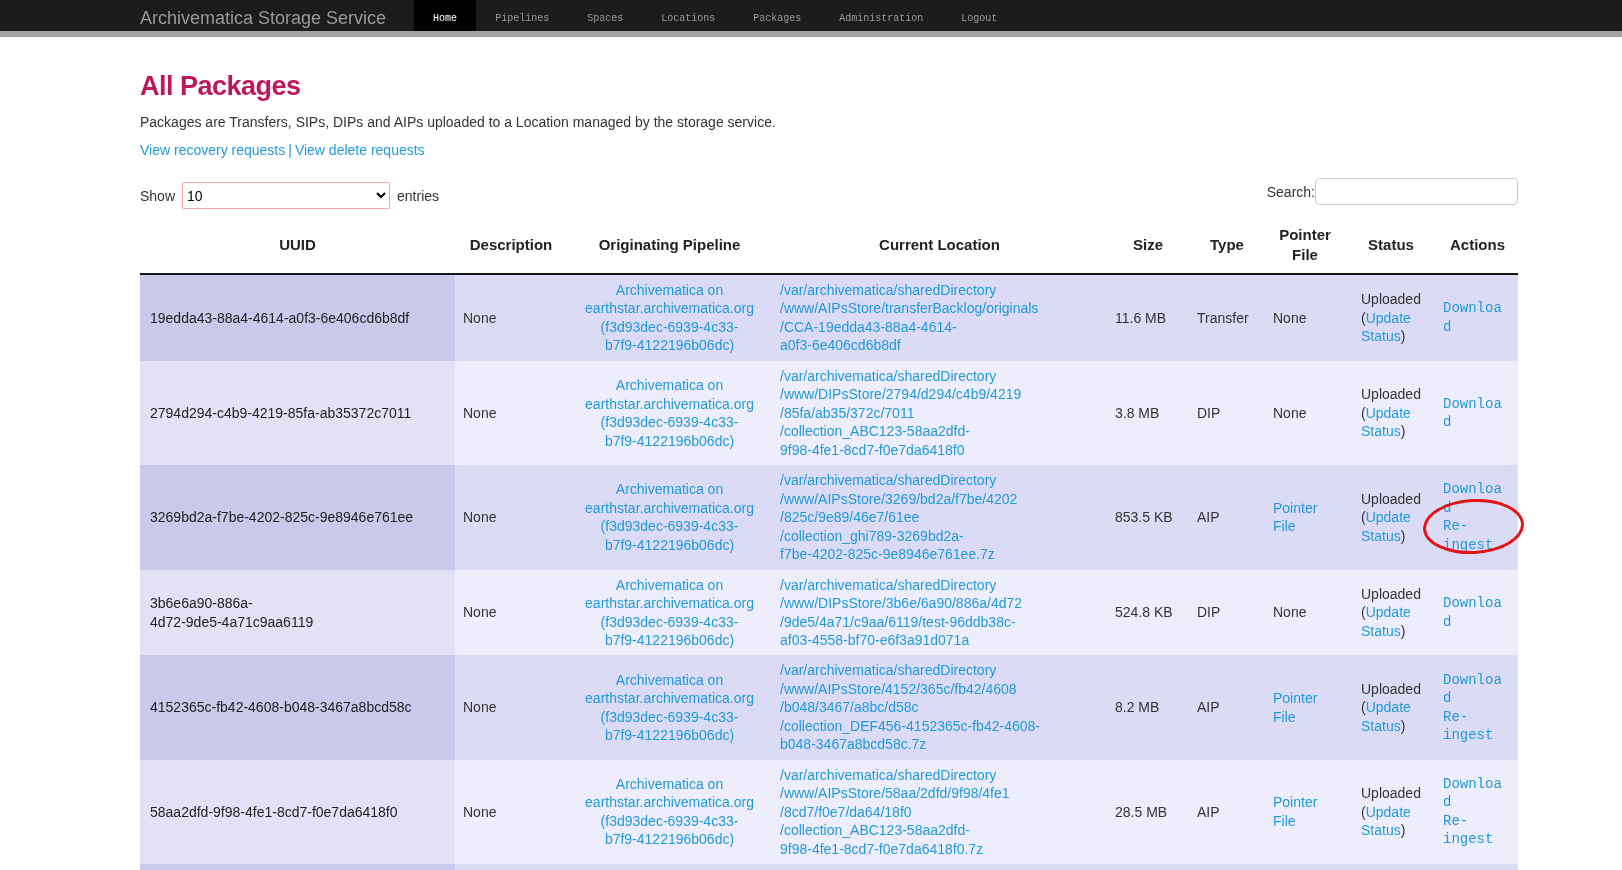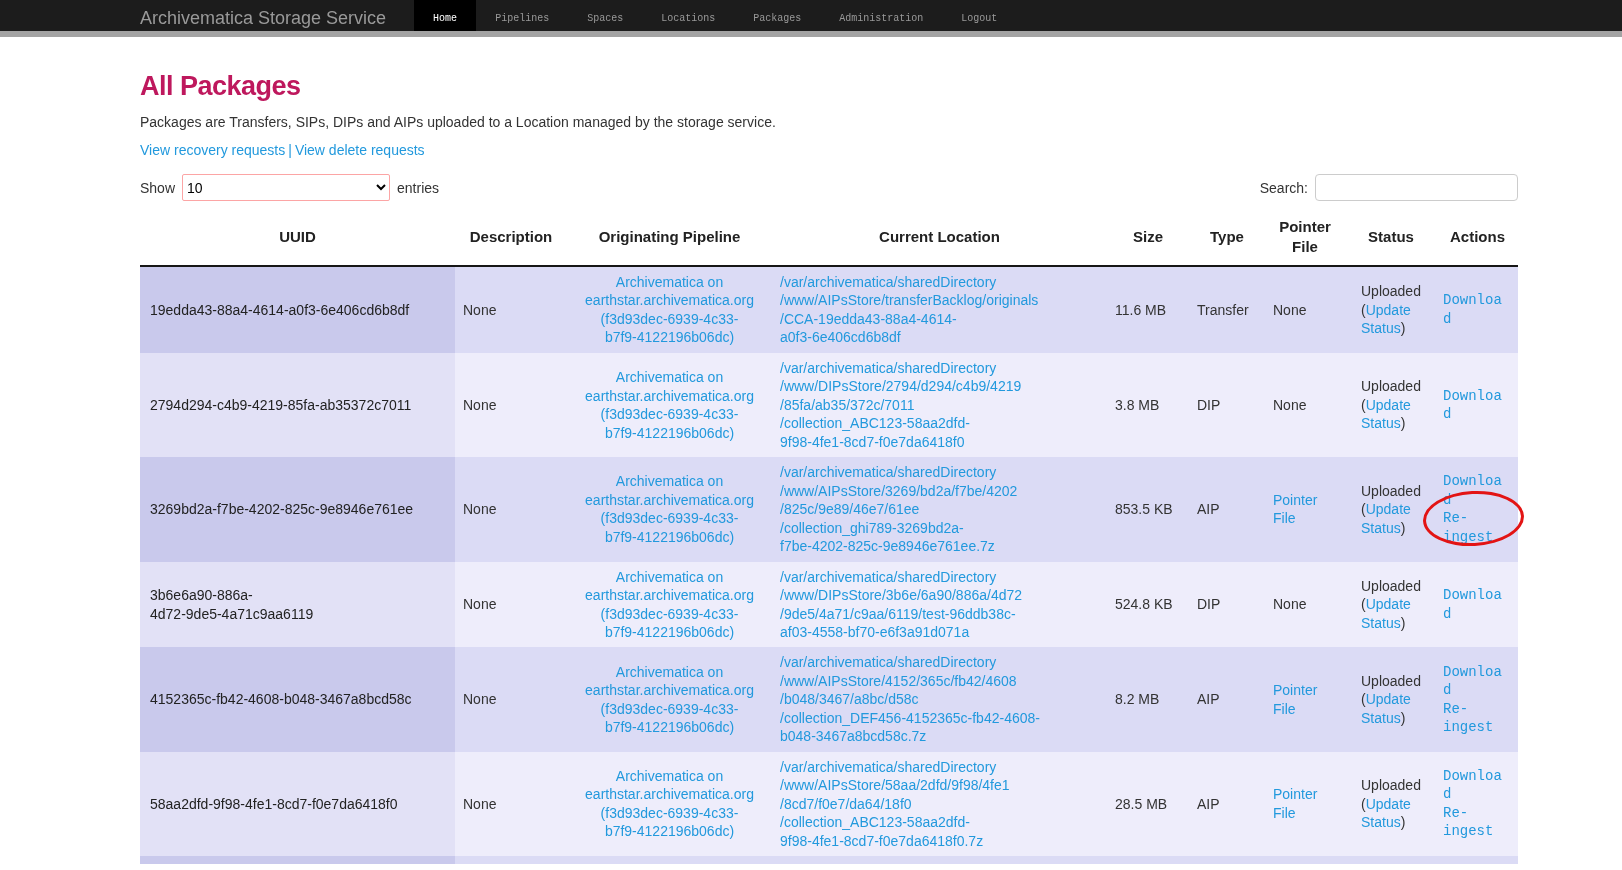--- a/index.html
+++ b/index.html
@@ -54,30 +54,30 @@
   a { color: #2299dd; text-decoration: none; cursor: pointer; }
   .sep { color: #2299dd; margin: 0 3px; }
 
   
   .controls {
     display: flex;
     justify-content: space-between;
     align-items: center;
     margin: 14px 0 10px 0;
   }
-  .show-entries { display: flex; align-items: center; gap: 7px; }
+  .show-entries { display: flex; align-items: center; gap: 7px; margin-top: 8px; }
   .show-entries select {
     width: 208px; height: 27px;
     font-size: 14px;
     font-family: "Liberation Sans", sans-serif;
     border: 1px solid #fca5a5;
     background: #fff;
     border-radius: 2px;
   }
-  .search-box { display: flex; align-items: center; gap: 7px; }
+  .search-box { display: flex; align-items: center; }
   .search-box input {
     width: 203px; height: 27px;
     border: 1px solid #ccc;
     border-radius: 4px;
     font-size: 14px;
     font-family: "Liberation Sans", sans-serif;
     padding: 2px 6px;
     outline: none;
   }
 

